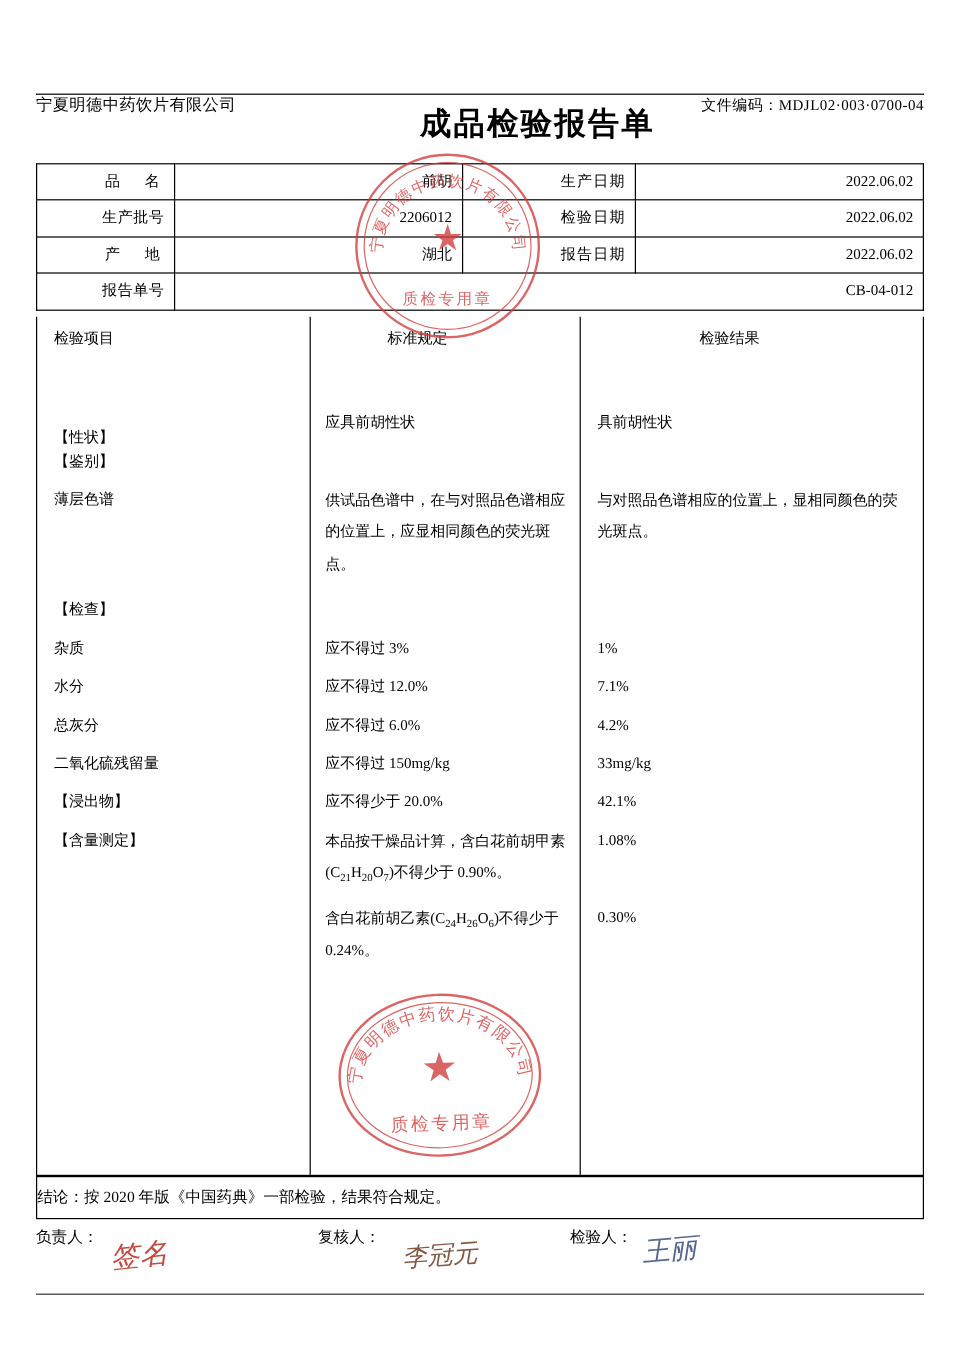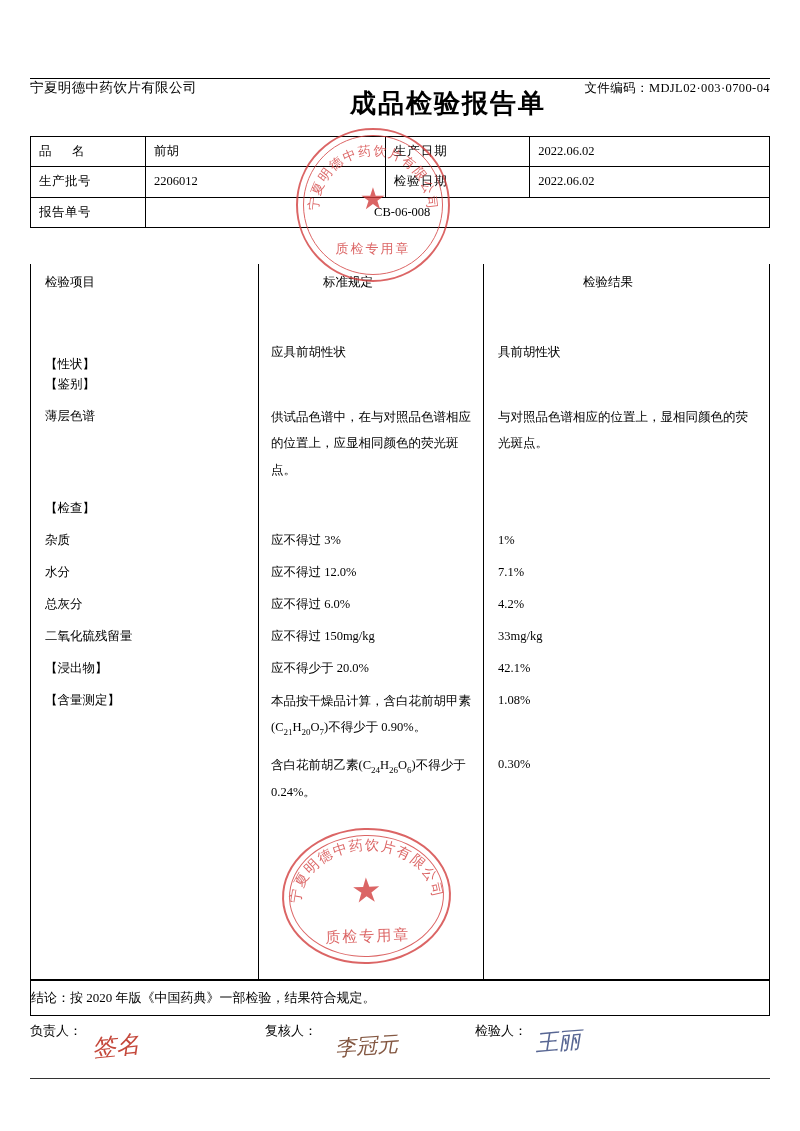--- a/index.html
+++ b/index.html
@@ -61,20 +61,21 @@
     width: 740px;
     border-collapse: collapse;
     table-layout: fixed;
     font-size: 12.5px;
   }
   .main-table td {
     border: 1px solid #000;
     padding: 5px 8px;
     vertical-align: top;
     line-height: 1.55;
+    text-align: right;
   }
   .lbl {
     width: 80px;
     white-space: nowrap;
     letter-spacing: 4px;
   }
   .lbl.tight { letter-spacing: 0.5px; }
   .val1 { width: 185px; }
   .lbl2 { width: 105px; letter-spacing: 1px; }
   .val2 { width: 185px; }
@@ -252,22 +253,28 @@
       <td class="lbl2 cell-mid">生产日期</td>
       <td class="val2 cell-mid">2022.06.02</td>
     </tr>
     <tr class="row-h">
       <td class="lbl tight cell-mid">生产批号</td>
       <td class="val1 cell-mid">2206012</td>
       <td class="lbl2 cell-mid">检验日期</td>
       <td class="val2 cell-mid">2022.06.02</td>
     </tr>
     <tr class="row-h">
+      <td class="lbl cell-mid">产　地</td>
+      <td class="val1 cell-mid">湖北</td>
+      <td class="lbl2 cell-mid">报告日期</td>
+      <td class="val2 cell-mid">2022.06.02</td>
+    </tr>
+    <tr class="row-h">
       <td class="lbl tight cell-mid">报告单号</td>
-      <td class="cell-mid" colspan="3" style="padding-left:228px;">CB-06-008</td>
+      <td class="cell-mid" colspan="3" style="padding-left:228px;">CB-04-012</td>
     </tr>
   </tbody>
     </table>
 
   <div class="body-region">
     <div class="vline v1"></div>
     <div class="vline v2"></div>
 
     <div class="colhead h1">检验项目</div>
     <div class="colhead h2">标准规定</div>

